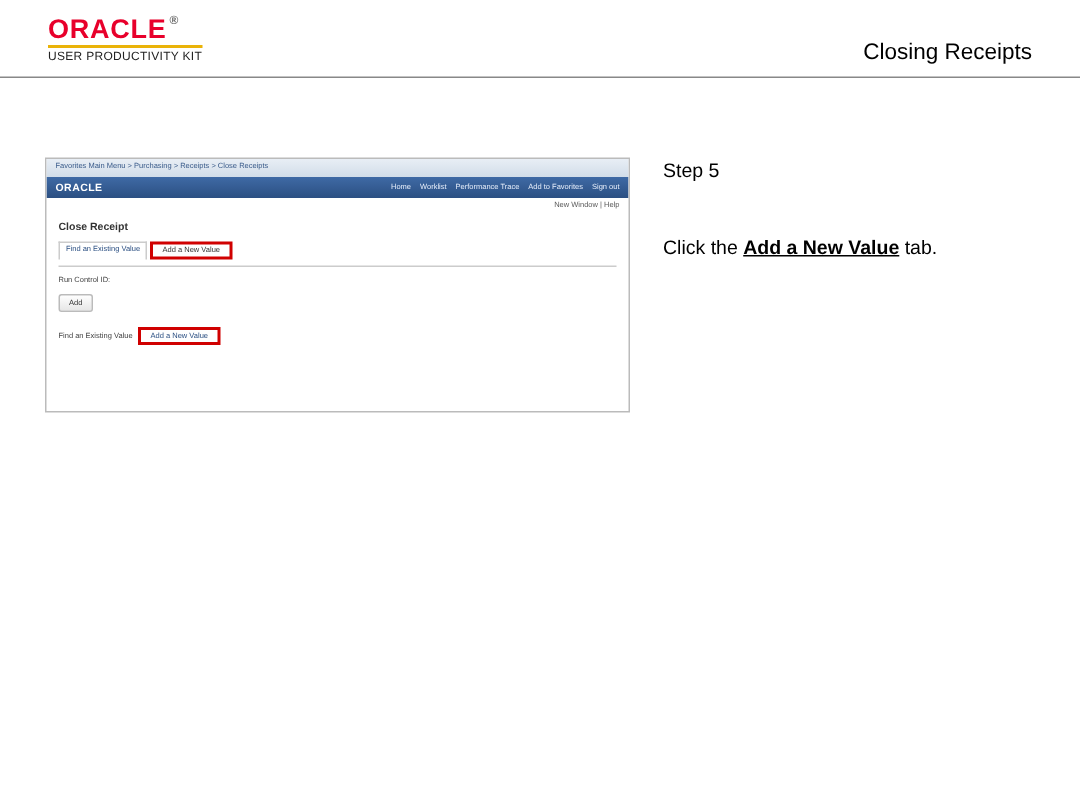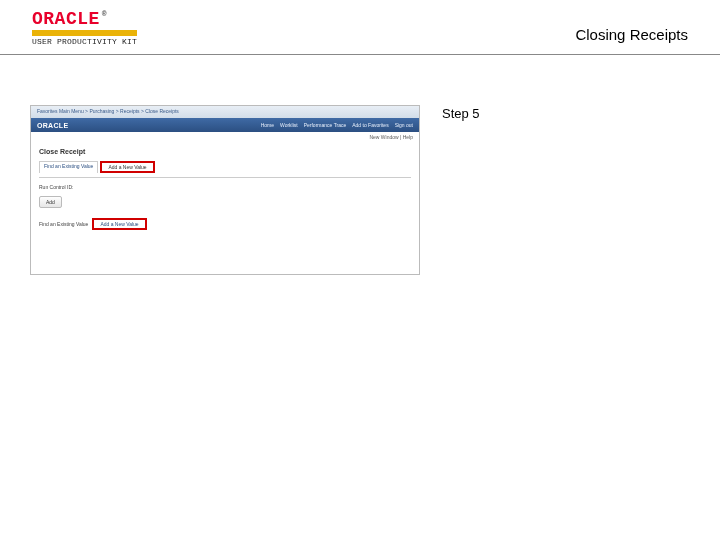--- a/index.html
+++ b/index.html
@@ -12,40 +12,40 @@
     overflow: hidden;
   }
   .header {
     position: absolute;
     top: 10px;
     left: 0;
     right: 0;
     padding: 0 32px 6px 32px;
     border-bottom: 1px solid #888;
   }
-  .logo-block { display: inline-block; font-family: Liberation Mono, monospace; }
+  .logo-block { display: inline-block; }
   .oracle-logo {
     color: #e8002b;
     font-weight: bold;
     font-size: 18px;
     letter-spacing: 0.5px;
     line-height: 1;
   }
   .oracle-tm {
     font-size: 8px;
     color: #666;
     vertical-align: top;
     margin-left: 2px;
   }
   .logo-sub {
     font-size: 8px;
     color: #222;
     letter-spacing: 0.2px;
     margin-top: 2px;
-    border-top: 6px solid #eab308;
+    border-top: 2px solid #eab308;
     padding-top: 1px;
   }
   .page-title {
     position: absolute;
     right: 32px;
     top: 16px;
     font-size: 15px;
     color: #000;
     text-align: right;
   }
@@ -220,15 +220,18 @@
       <div class="shot-add-btn">Add</div>
       <div class="shot-find">
         <span>Find an Existing Value</span>
         <span class="red-box">Add a New Value</span>
       </div>
     </div>
   </div>
 
   <div class="instr">
     <div class="instr-step">Step 5</div>
+    <div class="instr-action">
+      <span>Click the </span><span class="bold">Add a New Value</span><span> tab.</span>
+    </div>
   </div>
 
 </div>
 
 </body></html>

